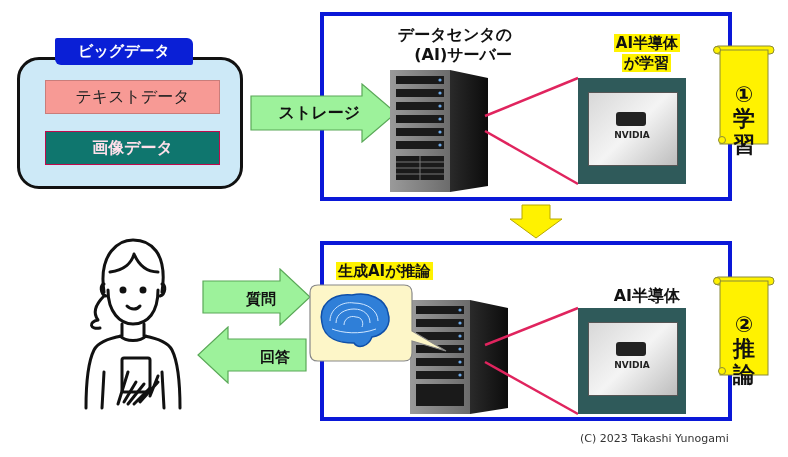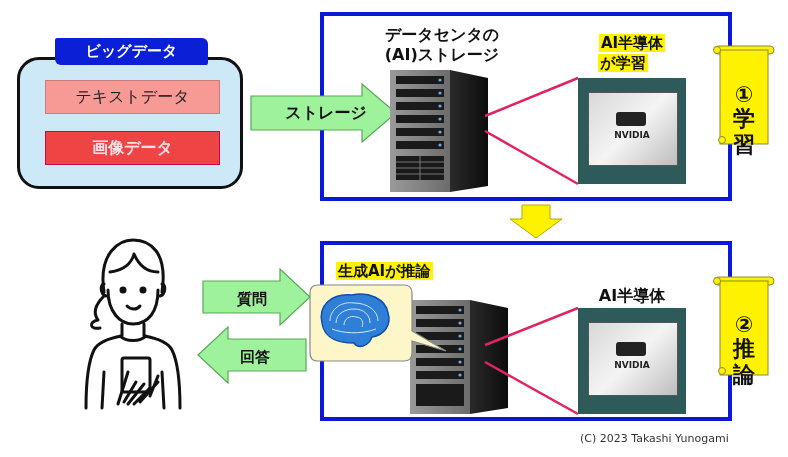--- a/index.html
+++ b/index.html
@@ -3,65 +3,65 @@
 <meta charset="utf-8">
 <style>
   html, body { margin:0; padding:0; background:#ffffff; }
   body { width:788px; height:457px; position:relative; overflow:hidden;
          font-family:"DejaVu Sans", sans-serif; color:#111; }
   .abs { position:absolute; }
 
   
   .bigdata-box { left:17px; top:57px; width:226px; height:132px;
     background:#cde9f7; border:3px solid #111; border-radius:22px; box-sizing:border-box; }
-  .bigdata-title { left:55px; top:38px; width:153px; height:27px; background:#0a1fd6;
+  .bigdata-title { left:55px; top:38px; width:138px; height:27px; background:#0a1fd6;
     color:#fff; font-size:15px; font-weight:bold; text-align:center; line-height:27px;
     border-radius:2px 6px 2px 6px; }
   .text-data { left:45px; top:80px; width:175px; height:34px; background:#f79a95;
     border:1px solid #c97d7a; box-sizing:border-box; text-align:center; line-height:32px;
     font-size:16px; color:#222; }
-  .image-data { left:45px; top:131px; width:175px; height:34px; background:#ef4444;
+  .image-data { left:45px; top:131px; width:175px; height:34px; background:#0f766e;
     border:1px solid #c00a4c; box-sizing:border-box; text-align:center; line-height:32px;
     font-size:16px; color:#ffe0ea; font-weight:bold; }
 
   
   .panel { border:4px solid #0a18d8; box-sizing:border-box; background:#fff; }
   .panel-top { left:320px; top:12px; width:412px; height:189px; }
   .panel-bottom { left:320px; top:241px; width:412px; height:180px; }
 
-  .label { font-weight:bold; font-size:15px; text-align:center; line-height:18px; color:#111; }
+  .label { font-weight:bold; font-size:15px; text-align:right; line-height:18px; color:#111; }
   .hl { background:#fff200; padding:0 2px; }
 
   .scroll-text { font-weight:bold; font-size:22px; text-align:center; line-height:30px; color:#111; }
   .copyright { left:580px; top:432px; font-size:11px; color:#333; font-family:"DejaVu Sans", sans-serif;text-align:center; }
 </style>
 </head>
 <body>
 
 <div class="abs bigdata-box"></div>
 <div class="abs bigdata-title">ビッグデータ</div>
 <div class="abs text-data">テキストデータ</div>
 <div class="abs image-data">画像データ</div>
 
 <div class="abs panel panel-top"></div>
 <div class="abs panel panel-bottom"></div>
 
 <svg class="abs" style="left:250px;top:83px" width="150" height="60">
   <polygon points="1,13 112,13 112,1 146,30 112,59 112,47 1,47" fill="#9df29b" stroke="#5aa858" stroke-width="1.2"></polygon>
 </svg>
-<div class="abs label" style="left:276px;top:104px;width:100px;font-size:16px">ストレージ</div>
+<div class="abs label" style="left:260px;top:104px;width:100px;font-size:16px">ストレージ</div>
 
 <svg class="abs" style="left:508px;top:204px" width="56" height="36">
   <polygon points="14,1 42,1 42,15 54,15 28,34 2,15 14,15" fill="#fff200" stroke="#b8a800" stroke-width="1"></polygon>
 </svg>
 
 <svg class="abs" style="left:202px;top:268px" width="110" height="58">
   <polygon points="1,13 78,13 78,1 108,29 78,57 78,45 1,45" fill="#9df29b" stroke="#5aa858" stroke-width="1.2"></polygon>
 </svg>
-<div class="abs label" style="left:217px;top:290px;width:70px">質問</div>
+<div class="abs label" style="left:206px;top:290px;width:70px">質問</div>
 
 <svg class="abs" style="left:196px;top:326px" width="112" height="58">
   <polygon points="110,13 32,13 32,1 2,29 32,57 32,45 110,45" fill="#9df29b" stroke="#5aa858" stroke-width="1.2"></polygon>
 </svg>
 <div class="abs label" style="left:220px;top:348px;width:70px">回答</div>
 
 <svg class="abs" style="left:70px;top:232px" width="125" height="178" viewBox="0 0 125 178" fill="none" stroke="#111" stroke-width="3" stroke-linecap="round" stroke-linejoin="round">
   <path d="M34,60 C28,20 50,8 63,8 C80,8 98,20 92,60"></path>
   <path d="M38,58 C38,80 50,92 63,92 C78,92 88,80 88,58"></path>
   <path d="M40,40 C55,38 62,30 64,22 C70,36 80,40 88,40"></path>
@@ -153,21 +153,21 @@
   <div class="abs" style="left:20px;top:52px;width:68px;text-align:center;font-size:9px;font-weight:bold;color:#222;">NVIDIA</div>
 </div>
 
 <div class="abs" style="left:578px;top:308px;width:108px;height:106px;background:#2f5a5a;">
   <div class="abs" style="left:10px;top:14px;width:88px;height:72px;background:linear-gradient(135deg,#d8d8d8,#f4f4f4 50%,#bdbdbd);border:1px solid #555;"></div>
   <div class="abs" style="left:38px;top:34px;width:30px;height:14px;background:#222;border-radius:3px;"></div>
   <div class="abs" style="left:20px;top:52px;width:68px;text-align:center;font-size:9px;font-weight:bold;color:#222;">NVIDIA</div>
 </div>
 
 <div class="abs label" style="left:372px;top:26px;width:140px;font-size:16px">データセンタの</div>
-<div class="abs label" style="left:372px;top:46px;width:140px;font-size:16px">(AI)ストレージ</div>
+<div class="abs label" style="left:372px;top:46px;width:140px;font-size:16px">(AI)サーバー</div>
 <div class="abs label" style="left:584px;top:34px;width:96px"><span class="hl">AI半導体</span></div>
 <div class="abs label" style="left:575px;top:54px;width:96px"><span class="hl">が学習</span></div>
 
 <div class="abs label" style="left:336px;top:262px;text-align:right"><span class="hl">生成AIが推論</span></div>
 <div class="abs label" style="left:584px;top:287px;width:96px;font-size:16px">AI半導体</div>
 
 <svg class="abs" style="left:308px;top:283px" width="140" height="80">
   <path d="M10,2 H96 Q104,2 104,10 V48 L138,68 L104,58 V70 Q104,78 96,78 H10 Q2,78 2,70 V10 Q2,2 10,2 Z" fill="#fdf6c8" stroke="#888" stroke-width="1.2"></path>
   <g>
     <path d="M14,40 C10,22 24,10 44,12 C60,8 78,16 80,30 C84,42 76,52 64,54 C60,64 50,66 46,60 C32,60 16,56 14,40 Z" fill="#2f7fd8" stroke="#0f4fa8" stroke-width="1.5"></path>

